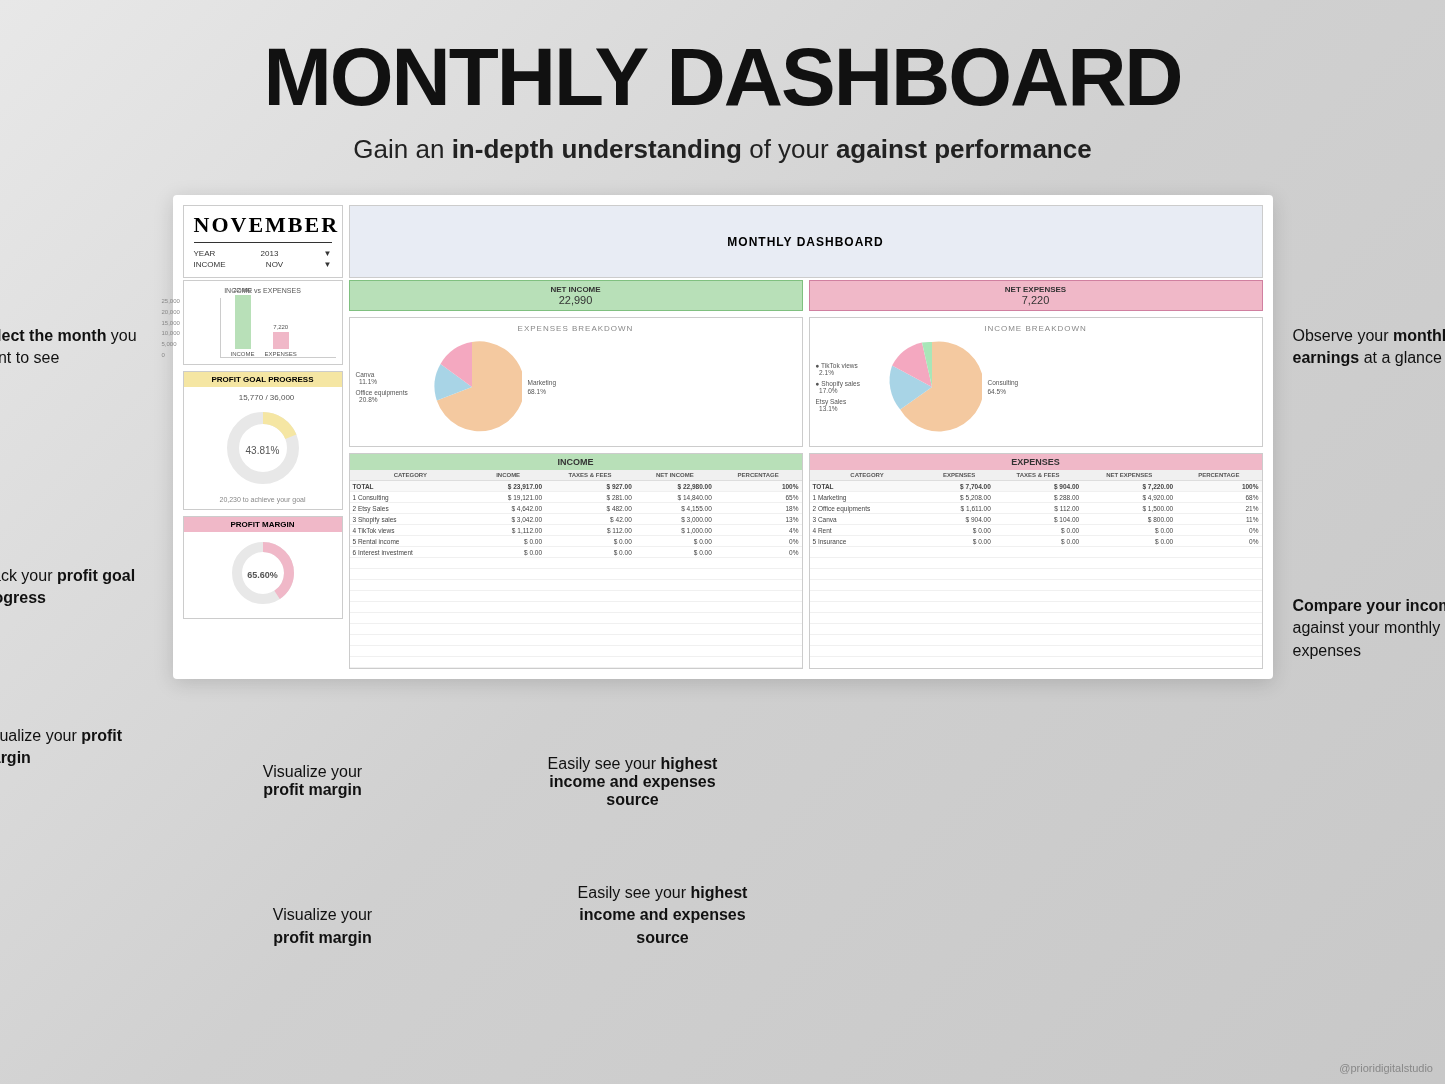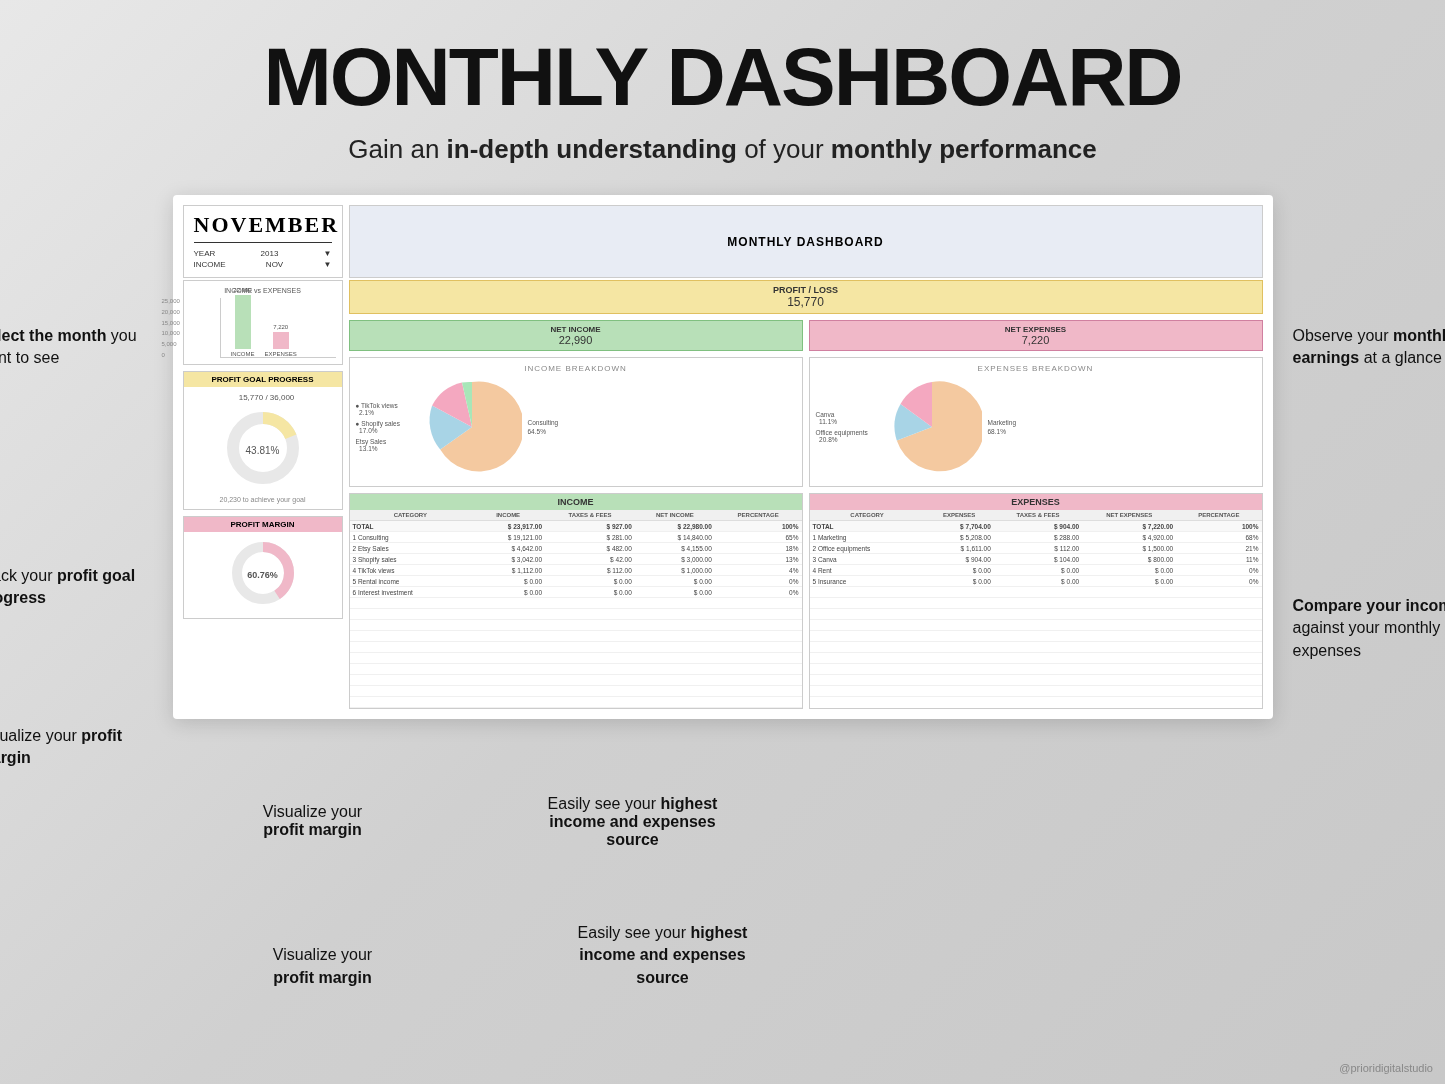--- a/index.html
+++ b/index.html
@@ -363,21 +363,21 @@
       font-size: 11px;
       color: #888;
     }
   </style>
 </head>
 <body>
 
 <h1 class="main-title">MONTHLY DASHBOARD</h1>
 
 <p class="subtitle">
-  Gain an <strong>in-depth understanding</strong> of your <strong>monthly performance</strong>
+  Gain an <strong>in-depth understanding</strong> of your <strong>against performance</strong>
 </p>
 
 <div class="dashboard-wrapper">
 
   <div class="annotation ann-left-top">
     <strong>Select the month</strong> you want to see
   </div>
   <div class="annotation ann-left-bottom">
     Track your <strong>profit goal progress</strong>
   </div>
@@ -471,46 +471,64 @@
 
         <div class="profit-margin">
           <div class="profit-margin-header">PROFIT MARGIN</div>
           <div class="profit-margin-content">
             <div class="donut-container">
               <svg width="70" height="70" viewBox="0 0 70 70">
                 <circle cx="35" cy="35" r="26" fill="none" stroke="#e8e8e8" stroke-width="10"></circle>
 
                 <circle cx="35" cy="35" r="26" fill="none" stroke="#f0b8c8" stroke-width="10" stroke-dasharray="107.1 163.4" stroke-dashoffset="40.8" transform="rotate(-90 35 35)"></circle>
               </svg>
-              <div style="position:absolute; top:50%; left:50%; transform:translate(-50%,-50%); font-size:9px; font-weight:bold; color:#555;">60.76%</div>
+              <div style="position:absolute; top:50%; left:50%; transform:translate(-50%,-50%); font-size:9px; font-weight:bold; color:#555;">65.60%</div>
             </div>
           </div>
         </div>
 
       </div>
 
       <div class="db-right-area">
 
-        <div class="profit-loss-bar">
-          <span class="label">PROFIT / LOSS</span>
-          <span class="value">15,770</span>
-        </div>
 
         <div class="net-row">
           <div class="net-income-box">
             <div class="label">NET INCOME</div>
             <div class="value">22,990</div>
           </div>
           <div class="net-expenses-box">
             <div class="label">NET EXPENSES</div>
             <div class="value">7,220</div>
           </div>
         </div>
 
         <div class="charts-row">
+
+          <div class="chart-box">
+            <div class="chart-title">EXPENSES BREAKDOWN</div>
+            <div class="pie-container">
+              <div class="pie-legend" style="flex-shrink:0; width:60px;">
+                <div>Canva<br>&nbsp;&nbsp;11.1%</div>
+                <div style="margin-top:4px;">Office equipments<br>&nbsp;&nbsp;20.8%</div>
+              </div>
+              <svg width="100" height="100" viewBox="0 0 100 100">
+
+                <path d="M50,50 L50,5 A45,45 0 1,1 14.8,63.5 Z" fill="#f4c9a0"></path>
+
+                <path d="M50,50 L14.8,63.5 A45,45 0 0,1 18.5,27.0 Z" fill="#a8d4e6"></path>
+
+                <path d="M50,50 L18.5,27.0 A45,45 0 0,1 50,5 Z" fill="#f4a8c0"></path>
+              </svg>
+              <div class="pie-legend">
+                <div>Marketing</div>
+                <div>68.1%</div>
+              </div>
+            </div>
+          </div>
 
           <div class="chart-box">
             <div class="chart-title">INCOME BREAKDOWN</div>
             <div class="pie-container">
               <div class="pie-legend" style="flex-shrink:0; width:60px;">
                 <div>● TikTok views<br>&nbsp;&nbsp;2.1%</div>
                 <div style="margin-top:4px;">● Shopify sales<br>&nbsp;&nbsp;17.0%</div>
                 <div style="margin-top:4px;">Etsy Sales<br>&nbsp;&nbsp;13.1%</div>
               </div>
               <svg width="100" height="100" viewBox="0 0 100 100">
@@ -523,42 +541,20 @@
 
                 <path d="M50,50 L40.0,5.5 A45,45 0 0,1 50,5 Z" fill="#a8e6b8"></path>
               </svg>
               <div class="pie-legend">
                 <div>Consulting</div>
                 <div>64.5%</div>
               </div>
             </div>
           </div>
 
-          <div class="chart-box">
-            <div class="chart-title">EXPENSES BREAKDOWN</div>
-            <div class="pie-container">
-              <div class="pie-legend" style="flex-shrink:0; width:60px;">
-                <div>Canva<br>&nbsp;&nbsp;11.1%</div>
-                <div style="margin-top:4px;">Office equipments<br>&nbsp;&nbsp;20.8%</div>
-              </div>
-              <svg width="100" height="100" viewBox="0 0 100 100">
-
-                <path d="M50,50 L50,5 A45,45 0 1,1 14.8,63.5 Z" fill="#f4c9a0"></path>
-
-                <path d="M50,50 L14.8,63.5 A45,45 0 0,1 18.5,27.0 Z" fill="#a8d4e6"></path>
-
-                <path d="M50,50 L18.5,27.0 A45,45 0 0,1 50,5 Z" fill="#f4a8c0"></path>
-              </svg>
-              <div class="pie-legend">
-                <div>Marketing</div>
-                <div>68.1%</div>
-              </div>
-            </div>
-          </div>
-
         </div>
 
         <div class="tables-row">
 
           <div class="data-table">
             <div class="table-header-green">INCOME</div>
             <table>
               <thead>
                 <tr>
                   <th>CATEGORY</th>

